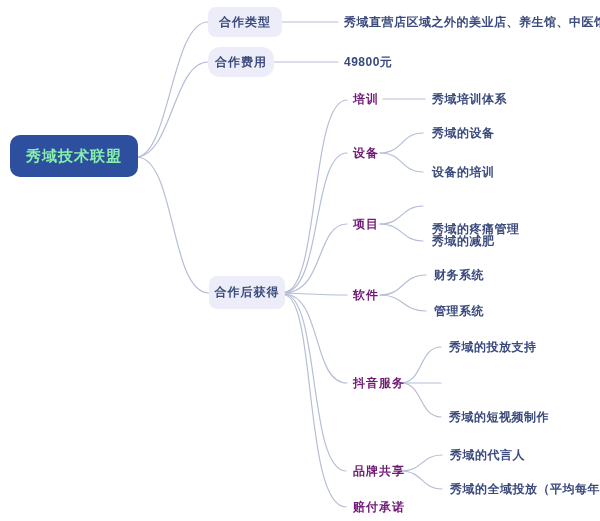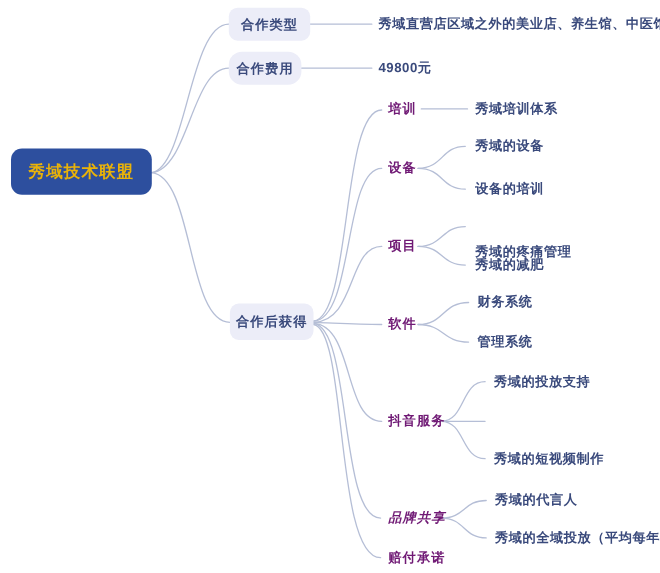--- a/index.html
+++ b/index.html
@@ -14,21 +14,21 @@
   .edges path{fill:none;stroke:#b5bed6;stroke-width:1.2;stroke-linecap:round;}
   .node{
     position:absolute;
     display:flex;align-items:center;justify-content:center;
     box-sizing:border-box;
     white-space:nowrap;
   }
   .root{
     left:10px;top:135px;width:128px;height:42px;
     background:#2d4f9e;border-radius:10px;
-    color:#eab308;font-size:15px;font-weight:bold;letter-spacing:1px;
+    color:#86efac;font-size:15px;font-weight:bold;letter-spacing:1px;
   }
   .branch-box{
     background:#ecedf8;border-radius:8px;
     color:#3a4a7c;font-size:12px;font-weight:bold;letter-spacing:1px;
   }
   .b1{left:208px;top:7px;width:74px;height:30px;}
   .b2{left:208px;top:47px;width:66px;height:30px;border-radius:12px;}
   .b3{left:209px;top:276px;width:76px;height:33px;}
   .sublabel{
     position:absolute;transform:translateY(-50%);
@@ -80,21 +80,21 @@
   <div class="node branch-box b3">合作后获得</div>
 
   <div class="leaf" style="left:344px;top:22px;">秀域直营店区域之外的美业店、养生馆、中医馆</div>
   <div class="leaf" style="left:344px;top:62px;">49800元</div>
 
   <div class="sublabel" style="left:353px;top:99px;">培训</div>
   <div class="sublabel" style="left:353px;top:153px;">设备</div>
   <div class="sublabel" style="left:353px;top:224px;">项目</div>
   <div class="sublabel" style="left:353px;top:295px;">软件</div>
   <div class="sublabel" style="left:353px;top:383px;">抖音服务</div>
-  <div class="sublabel" style="left:353px;top:471px;font-style:italic;">品牌共享</div>
+  <div class="sublabel" style="left:353px;top:471px;">品牌共享</div>
   <div class="sublabel" style="left:353px;top:507px;text-align:center;">赔付承诺</div>
 
   <div class="leaf" style="left:432px;top:99px;">秀域培训体系</div>
   <div class="leaf" style="left:432px;top:133px;">秀域的设备</div>
   <div class="leaf" style="left:432px;top:172px;">设备的培训</div>
   <div class="leaf" style="left:432px;top:206px;margin-top:23px;">秀域的疼痛管理</div>
   <div class="leaf" style="left:432px;top:241px;">秀域的减肥</div>
   <div class="leaf" style="left:434px;top:275px;">财务系统</div>
   <div class="leaf" style="left:434px;top:311px;">管理系统</div>
   <div class="leaf" style="left:449px;top:347px;">秀域的投放支持</div>

